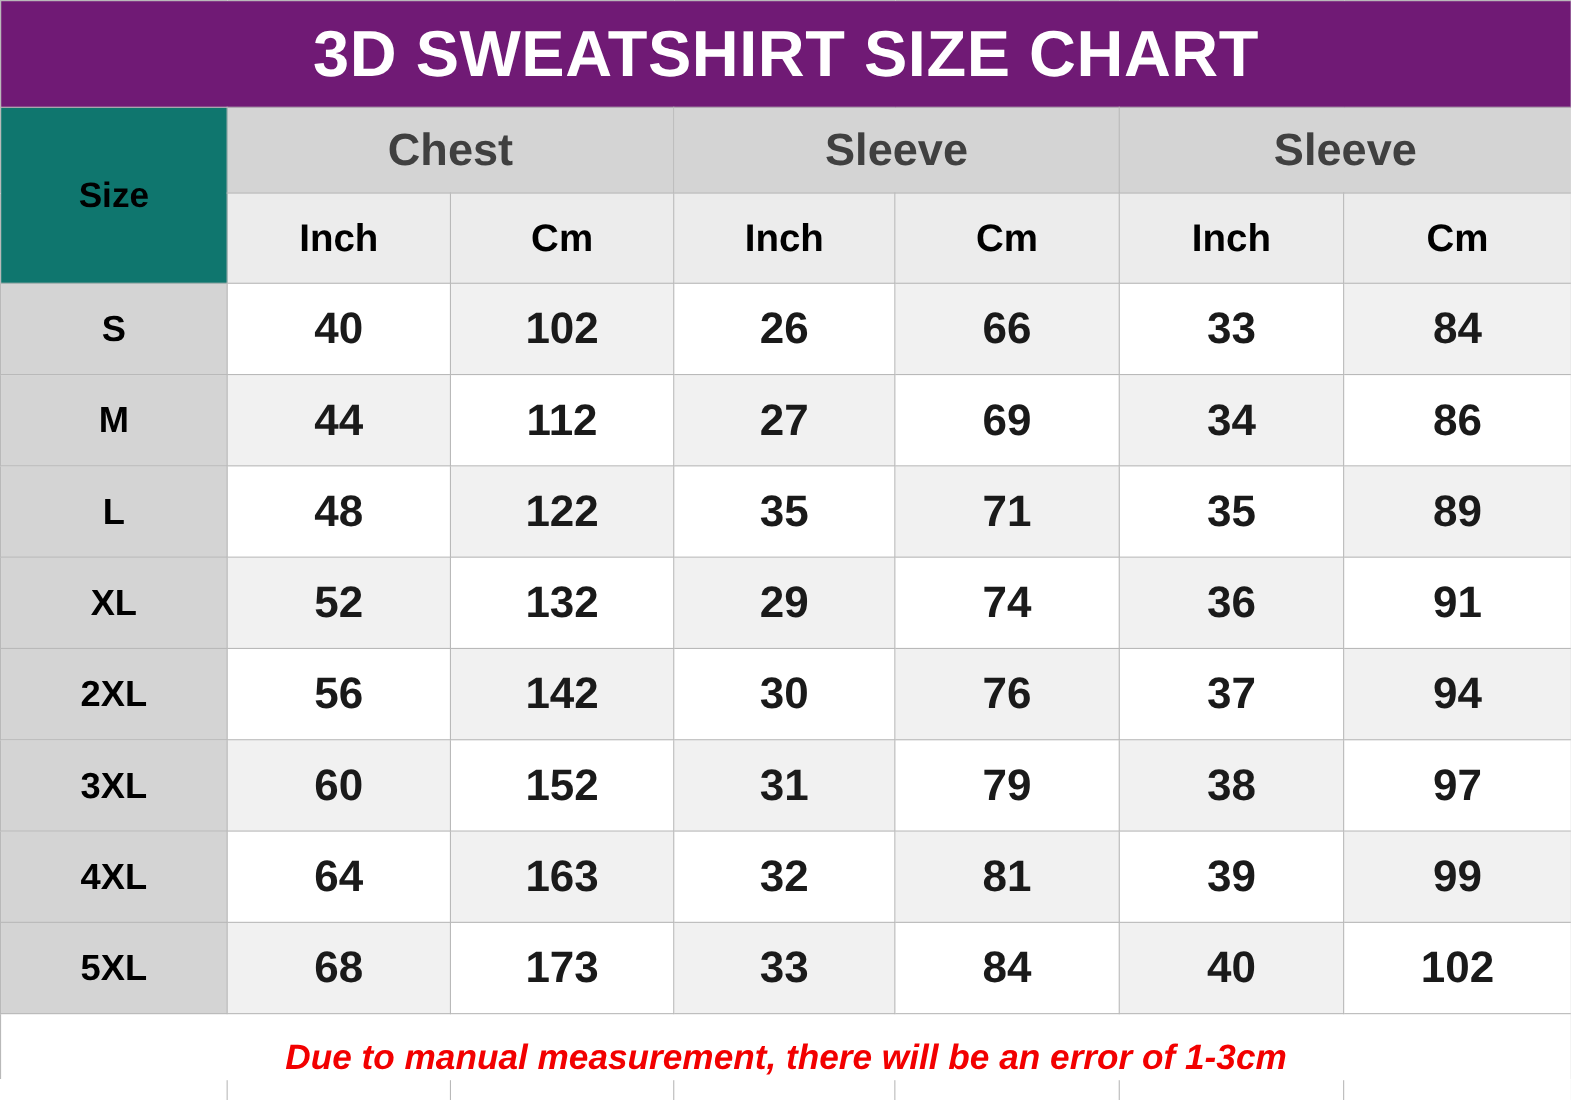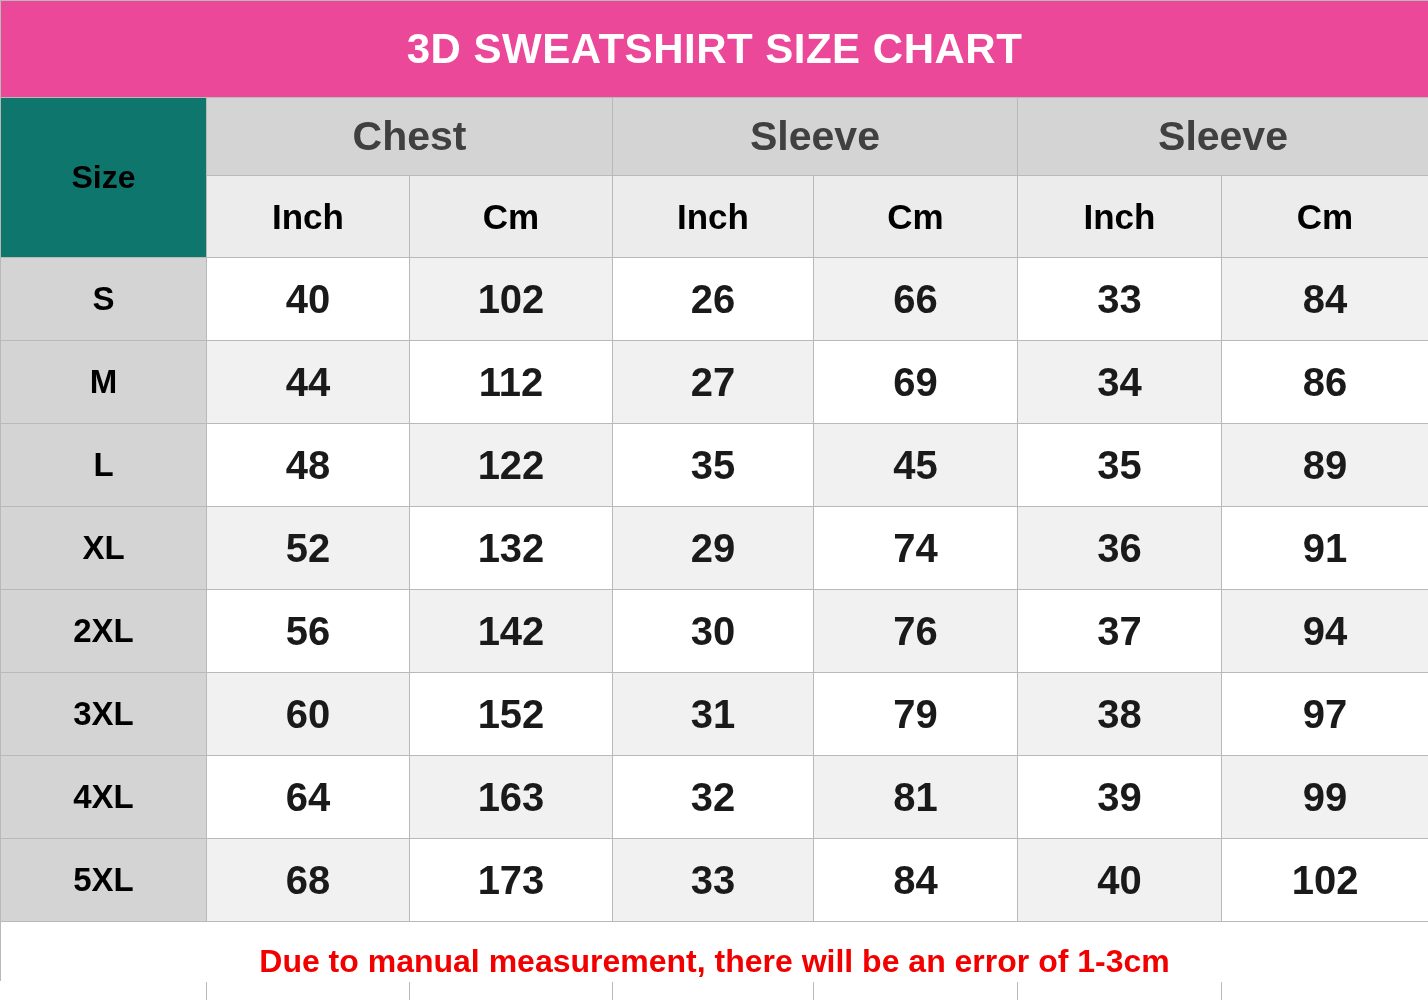--- a/index.html
+++ b/index.html
@@ -27,23 +27,23 @@
   table.size-chart td, table.size-chart th {
     border: 1px solid #b9b9b9;
     text-align: center;
     vertical-align: middle;
     padding: 0;
     font-weight: bold;
   }
 
   
   .title-cell {
-    background: #ec4899;
+    background: #701a75;
     color: #ffffff;
-    font-size: 42px;
+    font-size: 59px;
     font-weight: bold;
     height: 96px;
     letter-spacing: 0.5px;
     border: 1px solid #b9b9b9;
   }
 
   
   .size-head {
     background: #0f766e;
     color: #000000;
@@ -84,20 +84,21 @@
   }
 
   
   .note-cell {
     background: #ffffff;
     color: #f20000;
     font-size: 32px;
     font-weight: bold;
     height: 78px;
     border: 1px solid #b9b9b9;
+    font-style: italic;
   }
   .bottom-strip {
     position: absolute;
     left: 0;
     right: 0;
     bottom: 0;
     height: 18px;
     background: #ffffff;
     border-top: 1px solid #ffffff;
   }
@@ -158,21 +159,21 @@
         <td class="val shade">27</td>
         <td class="val white">69</td>
         <td class="val shade">34</td>
         <td class="val white">86</td>
       </tr>
       <tr>
         <td class="size-label">L</td>
         <td class="val white">48</td>
         <td class="val shade">122</td>
         <td class="val white">35</td>
-        <td class="val shade">45</td>
+        <td class="val shade">71</td>
         <td class="val white">35</td>
         <td class="val shade">89</td>
       </tr>
       <tr>
         <td class="size-label">XL</td>
         <td class="val shade">52</td>
         <td class="val white">132</td>
         <td class="val shade">29</td>
         <td class="val white">74</td>
         <td class="val shade">36</td>

